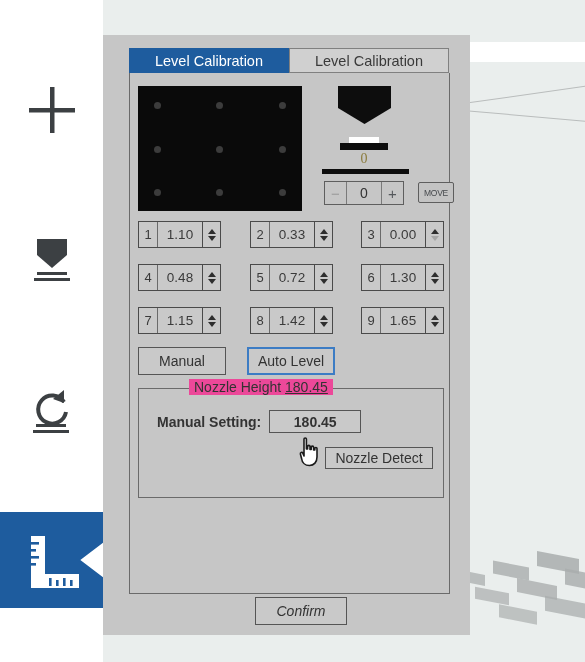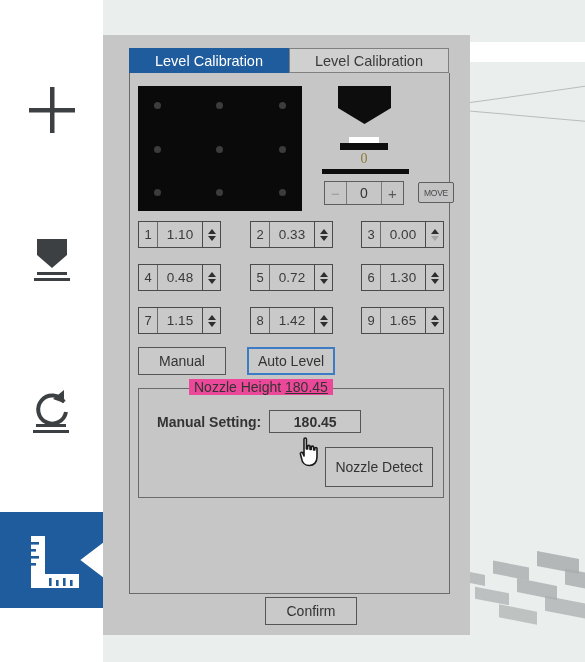--- a/index.html
+++ b/index.html
@@ -156,35 +156,35 @@
     font-size:14px;color:#333;white-space:nowrap;margin-left:40px;
   }
   #fsLegend u{text-decoration:underline;}
   #manualRow{position:absolute;left:18px;top:21px;display:flex;align-items:center;font-weight:bold;}
   #manualLabel{font-size:14px;color:#333;margin-right:8px;}
   #manualValue{
     width:92px;height:23px;box-sizing:border-box;border:1.5px solid #555;background:#c9c9c9;
     display:flex;align-items:center;justify-content:center;font-size:14px;color:#333;
   }
   #detectBtn{
-    position:absolute;right:10px;top:58px;width:108px;height:40px;box-sizing:border-box;
+    position:absolute;right:10px;top:58px;width:108px;height:22px;box-sizing:border-box;
     border:1.5px solid #555;background:#c9c9c9;
     display:flex;align-items:center;justify-content:center;
     font-size:14px;color:#333;cursor:pointer;
   }
 
   
   #bottom{position:absolute;left:0;top:562px;width:367px;height:38px;}
   .bbtn{
     position:absolute;top:0;width:92px;height:28px;box-sizing:border-box;
     border:1.5px solid #555;background:#c9c9c9;
     display:flex;align-items:center;justify-content:center;
     font-size:14px;color:#333;cursor:pointer;
   }
-  #confirmBtn{left:162px;}
+  #confirmBtn{left:152px;font-style:italic;}
   #cancelBtn{left:272px;}
 
   
   #cursor{position:absolute;left:296px;top:437px;width:26px;height:30px;pointer-events:none;}
 </style>
 </head>
 <body>
 
 <div id="viewport">
   <div class="white-band"></div>

